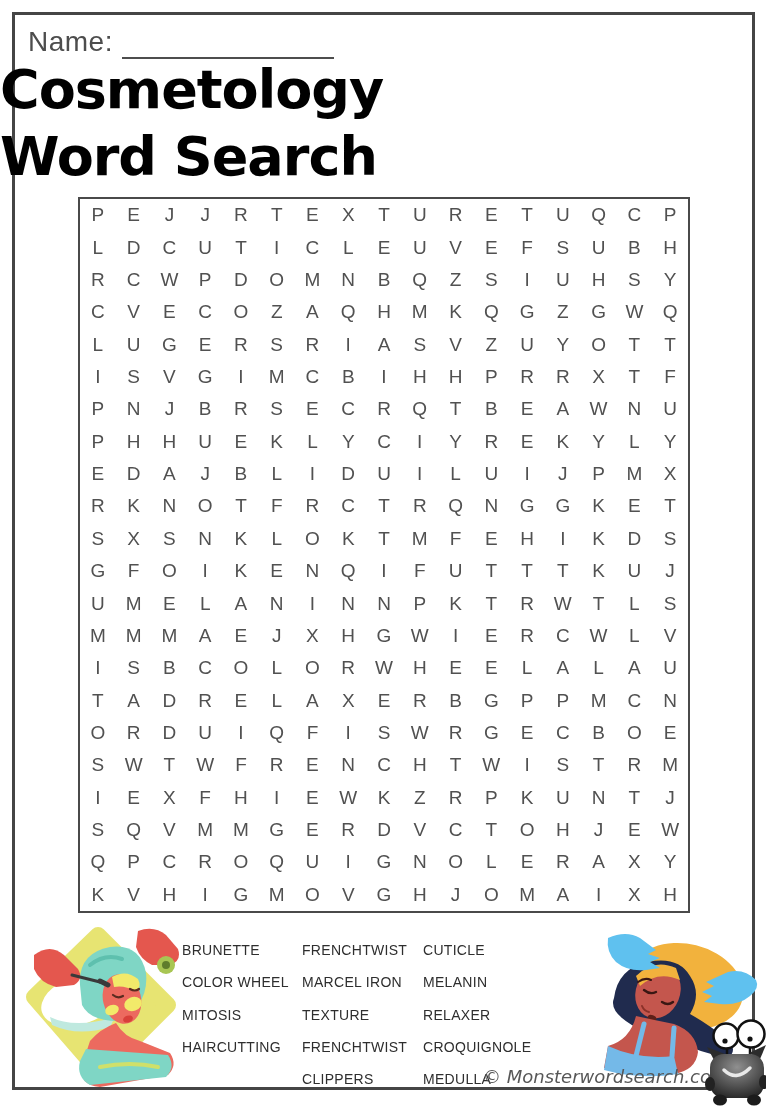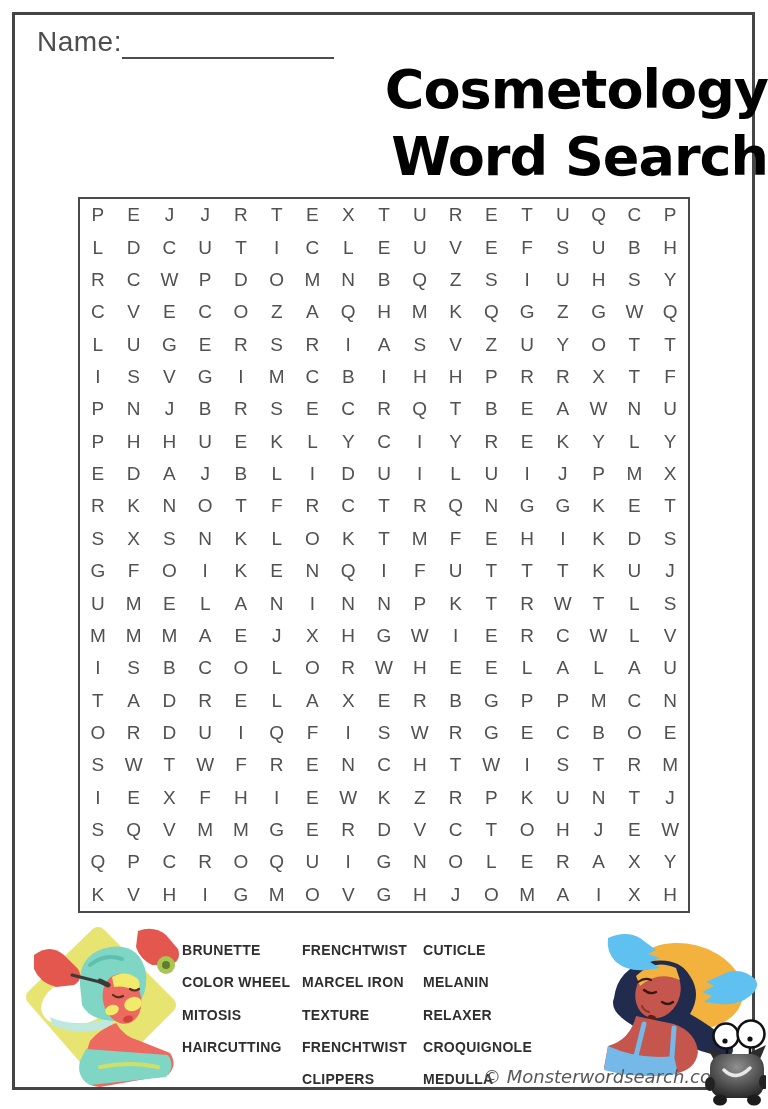--- a/index.html
+++ b/index.html
@@ -4,48 +4,48 @@
 <style>
   html,body{margin:0;padding:0;background:#fff;}
   .sheet{
     position:relative;width:768px;height:1109px;background:#ffffff;overflow:hidden;
     font-family:"Liberation Sans",sans-serif;
   }
   .frame{
     position:absolute;left:12px;top:12px;right:13px;bottom:19px;
     border:3px solid var(--frame_border);pointer-events:none;
   }
-  .name-row{position:absolute;left:37px;top:26px;}
+  .name-row{position:absolute;left:28px;top:26px;}
   .name-label{font-size:28px;color:var(--name_label);letter-spacing:.5px;}
   .name-line{
     position:absolute;left:122px;top:57px;width:212px;height:0;
     border-bottom:2px solid var(--name_label);
   }
   .title{
-    position:absolute;left:0;top:56px;width:100%;text-align:right;
+    position:absolute;left:0;top:56px;width:100%;text-align:left;
     font-family:"DejaVu Sans",sans-serif;font-weight:bold;color:var(--title);
     font-size:54px;line-height:67px;letter-spacing:-1px;
   }
   .grid{
     position:absolute;left:78px;top:197px;width:612px;height:716px;
     box-sizing:border-box;border:2px solid var(--grid_border);
     display:grid;grid-template-columns:repeat(17,1fr);grid-template-rows:repeat(22,1fr);
     background:#fff;
   }
   .cell{
     display:flex;align-items:center;justify-content:center;
     font-size:19px;color:var(--grid_letter);
   }
   .word-col{position:absolute;top:934px;}
   .word-col.c1{left:182px;}
   .word-col.c2{left:302px;}
   .word-col.c3{left:423px;}
   .word{
     height:32.3px;display:flex;align-items:center;
-    font-size:14px;font-weight:bold;color:var(--word_list);letter-spacing:.3px;
+    font-size:14px;font-weight:normal;color:var(--word_list);letter-spacing:.3px;
     white-space:nowrap;
     text-align:center;
   }
   .copyright{
     position:absolute;left:483px;top:1066px;
     font-family:"DejaVu Sans",sans-serif;font-style:italic;
     font-size:18px;color:var(--copyright);white-space:nowrap;z-index:6;
   }
   .novice{
     position:absolute;left:646px;top:1091px;font-style:italic;

